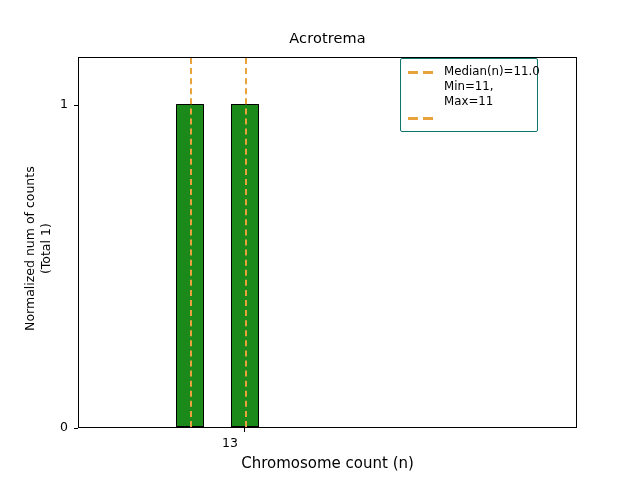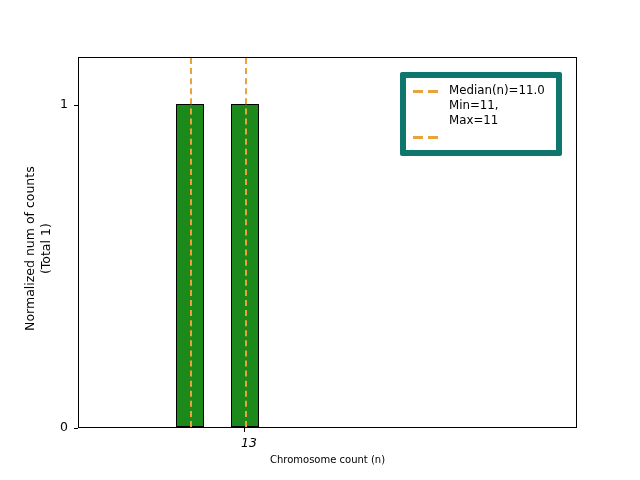--- a/index.html
+++ b/index.html
@@ -97,44 +97,44 @@
     white-space: nowrap;
   }
 
   
   #xlabel {
     position: absolute;
     left: 78px;
     top: 454px;
     width: 499px;
     text-align: center;
-    font-size: 10px;
+    font-size: 15px;
     color: #000000;
   }
   #ylabel {
     position: absolute;
     left: -148px;
     top: 233px;
     width: 371px;
     text-align: center;
     font-size: 12.5px;
     color: #000000;
     transform: rotate(-90deg);
     transform-origin: center center;
     white-space: pre-line;
     line-height: 1.25;
   }
 
   
   #legend {
     position: absolute;
     left: 400px;
-    top: 72px;
-    width: 162px;
-    border: 6px solid #0f766e;
+    top: 58px;
+    width: 138px;
+    border: 1px solid #0f766e;
     border-radius: 2px;
     background: rgba(255,255,255,0.88);
     box-sizing: border-box;
     padding: 5px 6px 5px 6px;
   }
   .legend-row {
     display: flex;
     align-items: flex-start;
     margin-bottom: 1px;
   }
@@ -159,35 +159,36 @@
     color: #000000;
     line-height: 1.27;
     white-space: pre-line;
   }
 </style>
 </head>
 <body>
 
 <div id="figure">
 
+  <div id="chart-title">Acrotrema</div>
 
   <div id="plot-area">
     <div class="bar" id="bar-0" style="left: 97.0278px; width: 27.7222px; height: 322.609px; background: rgb(27, 138, 27); border-color: rgb(0, 0, 0);"></div>
     <div class="bar" id="bar-1" style="left: 152.472px; width: 27.7222px; height: 322.609px; background: rgb(27, 138, 27); border-color: rgb(0, 0, 0);"></div>
     <div class="vline" id="vline-0" style="left: 110.889px; border-left-color: rgb(232, 163, 61);"></div>
     <div class="vline" id="vline-1" style="left: 166.333px; border-left-color: rgb(232, 163, 61);"></div>
   </div>
 
   <div class="ytick-mark" id="ytm-0" style="top: 428px;"></div>
   <div class="ytick-label" id="ytl-0" style="top: 421px;">0</div>
   <div class="ytick-mark" id="ytm-1" style="top: 105.391px;"></div>
   <div class="ytick-label" id="ytl-1" style="top: 98.3913px;">1</div>
 
   <div class="xtick-mark" id="xtm-0" style="left: 244.333px;"></div>
-  <div class="xtick-label" id="xtl-0" style="left: 249px; font-style: italic;">13</div>
+  <div class="xtick-label" id="xtl-0" style="left: 230px;">13</div>
 
   <div id="xlabel">Chromosome count (n)</div>
   <div id="ylabel">Normalized num of counts
 (Total 1)</div>
 
   <div id="legend">
     <div class="legend-row">
       <span class="legend-swatch">
           <i class="d1"></i>
           <i class="d2"></i>

